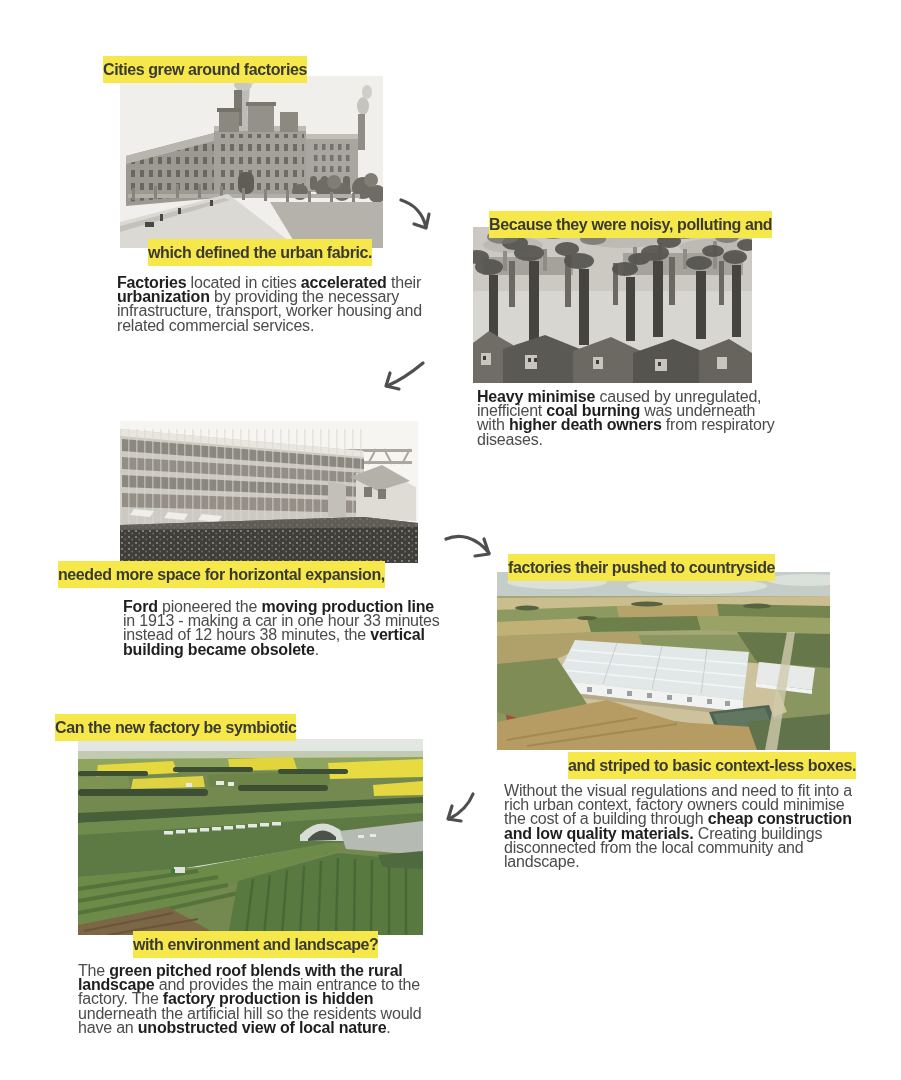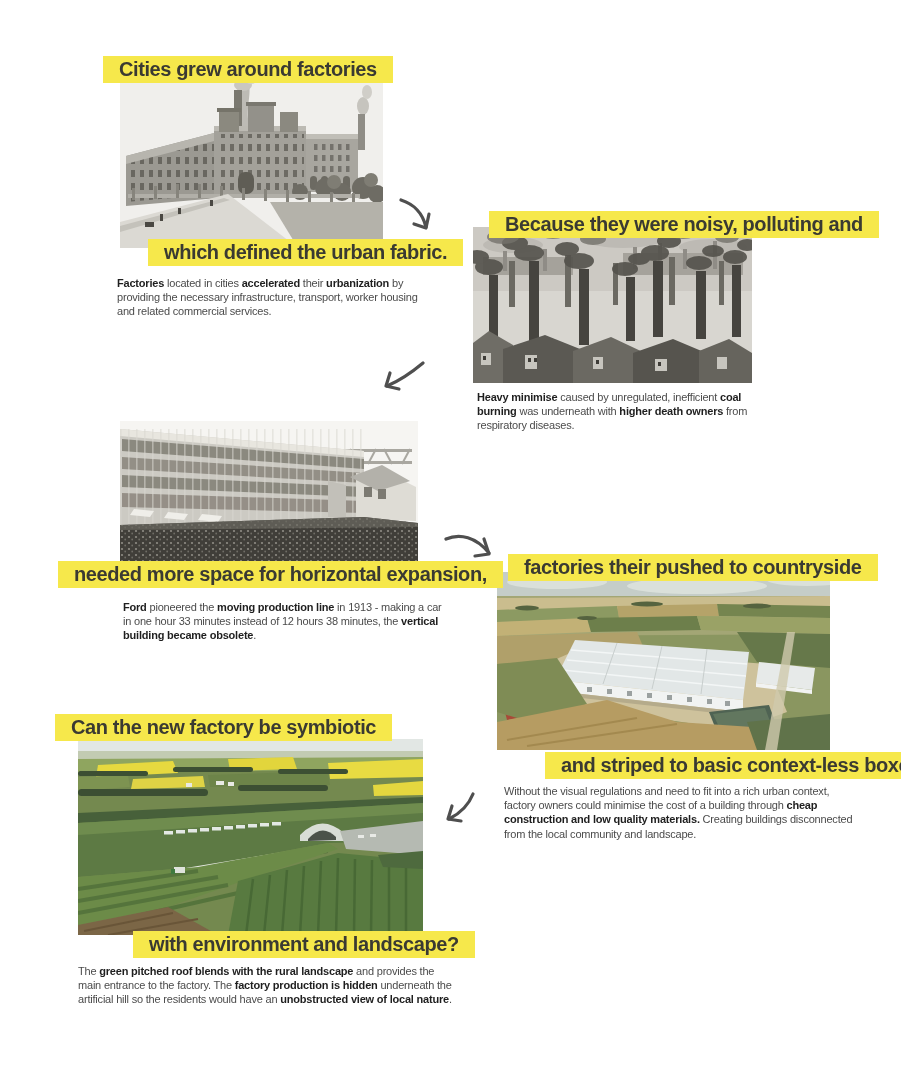--- a/index.html
+++ b/index.html
@@ -1,21 +1,21 @@
 <!DOCTYPE html>
 <html style="--hl: #f6e84b; --title-ink: #3a3a32; --body-ink: #4b4b4b; --body-bold-ink: #1f1f1f; --arrow-ink: #4f4f4f;"><head>
 <meta charset="utf-8">
 <style>
   html,body{margin:0;padding:0;background:#ffffff;}
   .canvas{position:relative;width:901px;height:1080px;background:#ffffff;overflow:hidden;
           font-family:"Liberation Sans",sans-serif;}
   .hl{position:absolute;display:inline-block;z-index:3;background:var(--hl,#f6e84b);
-      color:var(--title-ink,#3a3a32);font-weight:700;font-size:20px;line-height:19px;
-      letter-spacing:-0.4px;padding:4px 16px;white-space:nowrap;}
-  .body-text{position:absolute;z-index:2;margin:0;font-size:11px;line-height:14.2px;
+      color:var(--title-ink,#3a3a32);font-weight:700;font-size:16px;line-height:19px;
+      letter-spacing:-0.4px;padding:4px 0;white-space:nowrap;}
+  .body-text{position:absolute;z-index:2;margin:0;font-size:16px;line-height:14.2px;
       letter-spacing:-0.2px;color:var(--body-ink,#4b4b4b);}
   .body-text b{font-weight:700;color:var(--body-bold-ink,#1f1f1f);}
   .photo{position:absolute;z-index:1;display:block;}
   .arrow{position:absolute;z-index:2;color:var(--arrow-ink,#4f4f4f);}
   .arrow path{fill:none;stroke:currentColor;stroke-width:3.2;stroke-linecap:round;stroke-linejoin:round;}
 </style>
 </head>
 <body>
 
 <div class="canvas">
@@ -312,21 +312,21 @@
       <polygon points="0,92 60,86 90,132 40,152 0,140" fill="#7f8c55"></polygon>
       <polygon points="0,150 110,128 180,150 333,160 333,178 0,178" fill="#b69c62"></polygon>
       <g stroke="#a3894f" stroke-width="2">
         <line x1="10" y1="168" x2="140" y2="146"></line>
           <line x1="30" y1="174" x2="180" y2="152"></line>
       </g>
       <polygon points="250,150 333,142 333,178 260,178" fill="#60734a"></polygon>
       <polygon points="290,60 298,60 280,178 268,178" fill="#cfc9ad" opacity="0.8"></polygon>
     </svg>
 
-    <span class="hl" style="left:545px;top:752px">and striped to basic context-less boxes.</span>
+    <span class="hl" style="left:568px;top:752px">and striped to basic context-less boxes.</span>
     <p class="body-text" style="left:504px;top:784px;width:356px"><span>Without the visual regulations and need to fit into a rich urban context, factory owners could minimise the cost of a building through </span><b>cheap construction and low quality materials.</b><span> Creating buildings disconnected from the local community and landscape.</span></p>
   </section>
 
   <svg class="arrow" style="left:444px;top:791px" width="32" height="32" viewBox="0 0 32 32">
     <path d="M29,3 C25,13 17,22 5,28"></path>
     <path d="M17,30 L4,28 L8,15"></path>
   </svg>
 
   <section>
     <span class="hl" style="left:55px;top:714px">Can the new factory be symbiotic</span>

